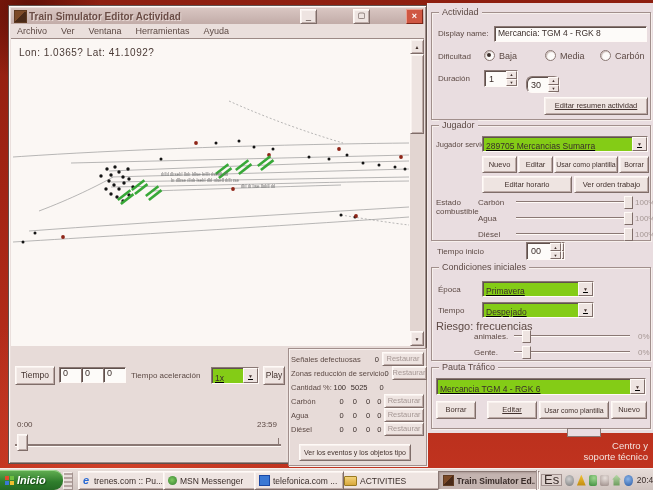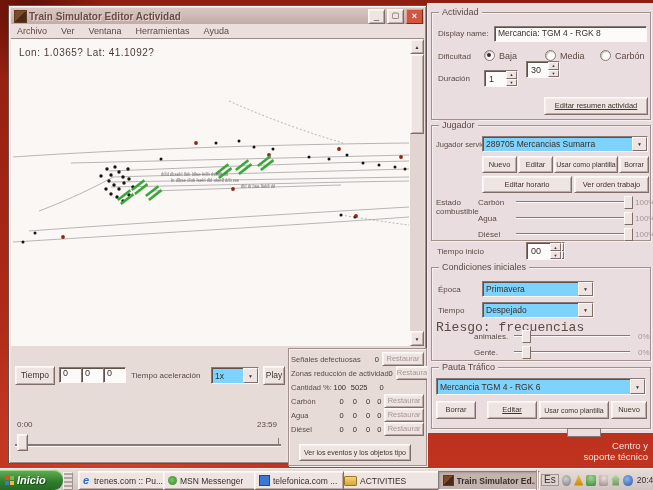--- a/index.html
+++ b/index.html
@@ -19,22 +19,22 @@
   .btn{display:flex;align-items:center;justify-content:center;font-size:8.5px;color:#42312d;
        text-align:center;line-height:1;cursor:default;}
   .btn.disabled{color:#a59794;}
   .groupbox{border:1px solid #a18f8c;box-shadow:1px 1px 0 #f7f0ed, inset 1px 1px 0 #f7f0ed;}
   .legend{position:absolute;top:-6px;left:7px;background:#e9dde0;padding:0 3px;
           font-size:9px;color:#5d4a45;}
   .lbl{font-size:9px;color:#5d4a45;white-space:nowrap;}
   .small{font-size:8px;}
   .val-gray{font-size:8px;color:#a59794;}
   
-  .combo{background:#7dd3fc;border:1px solid;border-color:#8a7874 #fffaf7 #fffaf7 #8a7874;
-         box-shadow:inset 1px 1px 0 #5f504c;display:flex;align-items:center;}
+  .combo{background:#84cc16;border:1px solid;border-color:#8a7874 #fffaf7 #fffaf7 #8a7874;
+         box-shadow:inset 1px 1px 0 #5f504c;display:flex;align-items:flex-end;text-decoration:underline;}
   .combo .cv{flex:1;font-size:8.5px;color:#3a2d2a;padding-left:3px;white-space:nowrap;overflow:hidden;}
   .combo .cb{width:13px;align-self:stretch;background:#eee4e1;border:1px solid;
              border-color:#fffaf7 #7f6d69 #7f6d69 #fffaf7;display:flex;align-items:center;
              justify-content:center;font-size:5px;color:#42312d;}
   
   .spinner{background:#fdfbf9;border:1px solid;border-color:#8a7874 #fffaf7 #fffaf7 #8a7874;
            box-shadow:inset 1px 1px 0 #5f504c;display:flex;}
   .spinner .sv{flex:1;font-size:9px;color:#3a2d2a;display:flex;align-items:center;padding-left:4px;}
   .spinner .sb{width:11px;display:flex;flex-direction:column;}
   .spinner .sb i{flex:1;font-style:normal;font-size:4px;color:#42312d;background:#eee4e1;
@@ -64,21 +64,21 @@
 </style>
 </head>
 <body>
 
 <div id="screen">
 
   <div class="abs" style="left:8px;top:5px;width:417px;height:457px;background:#eadfdc;
               border:1px solid #5f504c;box-shadow:inset 1px 1px 0 #fffaf7, inset -1px -1px 0 #9c8a86;">
 
     <div class="abs" style="left:2px;top:2px;right:2px;height:16px;
-                background:linear-gradient(180deg,#d9c6c2,#c2aca8);display:flex;align-items:center;">
+                background:linear-gradient(180deg,#d9c6c2,#c2aca8);display:flex;align-items:center;gap:34px;">
       <span class="abs" style="left:3px;top:2px;width:11px;height:11px;
                    background:linear-gradient(135deg,#7c4a28 50%,#4a2a18 50%);
                    border:1px solid #5f3a20;"></span>
       <span style="margin-left:18px;font-size:10px;font-weight:bold;color:#6b4d46;
                    text-shadow:1px 1px 0 #e8d9d5;white-space:nowrap;">Train Simulator Editor Actividad</span>
       <span style="flex:1;"></span>
       <span class="tbtn raised" style="margin-right:2px;color:#42312d;">_</span>
       <span class="tbtn raised" style="margin-right:2px;font-size:8px;color:#42312d;">▢</span>
       <span class="tbtn" style="margin-right:1px;background:#cf5742;color:#fff;font-weight:bold;
                    border:1px solid;border-color:#eaa092 #7e2617 #7e2617 #eaa092;">×</span>
@@ -224,21 +224,21 @@
 
       <div class="abs groupbox" style="left:277px;top:309px;width:133px;height:110px;background:#e7dbd8;padding:3px 2px;">
 
         <div style="display:flex;align-items:center;height:14px;">
           <span class="lbl" style="flex:1;font-size:7.5px;overflow:visible;">Señales defectuosas</span>
           <span style="width:12px;font-size:7.5px;color:#3a2d2a;text-align:right;">0</span>
           <span class="raised btn disabled" style="width:40px;height:12px;margin-left:3px;font-size:7.5px;">Restaurar</span>
         </div>
 
         <div style="display:flex;align-items:center;height:14px;">
-          <span class="lbl" style="flex:1;font-size:7.5px;overflow:visible;">Zonas reducción de actividad</span>
+          <span class="lbl" style="flex:1;font-size:7.5px;overflow:visible;">Zonas reducción de servicio</span>
           <span style="width:12px;font-size:7.5px;color:#3a2d2a;text-align:right;">0</span>
           <span class="raised btn disabled" style="width:40px;height:12px;margin-left:3px;font-size:7.5px;">Restaurar</span>
         </div>
 
         <div style="display:flex;align-items:center;height:14px;">
           <span class="lbl" style="width:40px;font-size:7.5px;">Cantidad %:</span>
           <span style="width:16px;font-size:7.5px;color:#3a2d2a;text-align:right;">100</span>
           <span style="width:14px;font-size:7.5px;color:#3a2d2a;text-align:right;">50</span>
           <span style="width:14px;font-size:7.5px;color:#3a2d2a;text-align:left;">25</span>
           <span style="width:12px;font-size:7.5px;color:#3a2d2a;text-align:right;">0</span>
@@ -301,21 +301,21 @@
       </span>
 
       <span class="lbl small" style="position:absolute;left:6px;top:61px;">Duración</span>
       <div class="spinner" style="position:absolute;left:52px;top:57px;width:32px;height:15px;">
         <span class="sv">1</span>
         <span class="sb">
             <i>▲</i>
             <i>▼</i>
           </span>
       </div>
-      <div class="spinner" style="position:absolute;left:94px;top:48px;width:32px;height:15px;">
+      <div class="spinner" style="position:absolute;left:94px;top:63px;width:32px;height:15px;border-radius:6px;">
         <span class="sv">30</span>
         <span class="sb">
             <i>▲</i>
             <i>▼</i>
           </span>
       </div>
 
       <div class="raised btn" style="position:absolute;left:112px;top:84px;width:102px;height:16px;font-size:7.5px;text-decoration:underline;">Editar resumen actividad</div>
     </div>
 
@@ -384,21 +384,21 @@
         <span class="cv">Primavera</span>
         <span class="cb">▼</span>
       </div>
 
       <span class="lbl small" style="position:absolute;left:6px;top:38px;">Tiempo</span>
       <div class="combo" style="position:absolute;left:50px;top:34px;width:110px;height:14px;">
         <span class="cv">Despejado</span>
         <span class="cb">▼</span>
       </div>
 
-      <span class="lbl" style="position:absolute;left:4px;top:52px;font-size:13px;font-family:Liberation Mono, monospace;">Riesgo: frecuencias</span>
+      <span class="lbl" style="position:absolute;left:4px;top:52px;font-size:11px;">Riesgo: frecuencias</span>
 
       <span class="lbl small" style="position:absolute;left:42px;top:64px;">animales.</span>
       <div class="hslider" style="position:absolute;left:82px;top:61px;width:116px;">
         <span class="track"></span>
           <span class="thumb" style="left:8px;"></span>
       </div>
       <span class="val-gray" style="position:absolute;left:206px;top:64px;">0%</span>
 
       <span class="lbl small" style="position:absolute;left:42px;top:80px;">Gente.</span>
       <div class="hslider" style="position:absolute;left:82px;top:77px;width:116px;">
@@ -474,21 +474,21 @@
     <div class="taskbtn abs" style="left:438px;top:2px;width:92px;height:17px;background:#c4b4b0;
                 border:1px solid;border-color:#8a7874 #fffaf7 #fffaf7 #8a7874;
                 box-shadow:inset 1px 1px 2px #a89894;font-weight:bold;">
       <span class="tray-ic" style="background:linear-gradient(135deg,#7c4a28 50%,#4a2a18 50%);width:9px;height:9px;
                    border:1px solid #5f3a20;"></span>
       <span style="overflow:hidden;white-space:nowrap;">Train Simulator Ed...</span>
     </div>
 
     <div class="abs" style="left:536px;top:1px;width:117px;height:20px;display:flex;align-items:center;gap:3px;
                 border-left:1px solid #a39390;box-shadow:inset 1px 0 0 #f6efec;padding-left:4px;">
-      <span style="font-size:10px;color:#3a2d2a;background:#ded2ce;border:1px solid #a39390;
+      <span style="font-size:13px;color:#3a2d2a;background:#ded2ce;border:1px solid #a39390;
                    padding:0 2px;line-height:10px;">Es</span>
       <span class="tray-ic" style="background:radial-gradient(circle at 4px 4px,#cfcfcf,#7a7a7a);border-radius:50%;"></span>
       <span class="tray-ic" style="background:linear-gradient(180deg,#f0c030,#c08a10);clip-path:polygon(50% 0,100% 100%,0 100%);"></span>
       <span class="tray-ic" style="background:radial-gradient(circle at 5px 3px,#9ed68f,#3a8a3a);border-radius:2px;"></span>
       <span class="tray-ic" style="background:radial-gradient(circle at 5px 3px,#e8e0dc,#9a8a86);border-radius:2px;"></span>
       <span class="tray-ic" style="background:linear-gradient(180deg,#b8d8a8,#6a9a5a);clip-path:polygon(50% 0,100% 45%,85% 45%,85% 100%,15% 100%,15% 45%,0 45%);"></span>
       <span class="tray-ic" style="background:radial-gradient(circle at 4px 4px,#8ab4e8,#2a5aa4);border-radius:50%;"></span>
       <span style="font-size:8.5px;color:#3a2d2a;margin-left:1px;">20:43</span>
     </div>
   </div>

